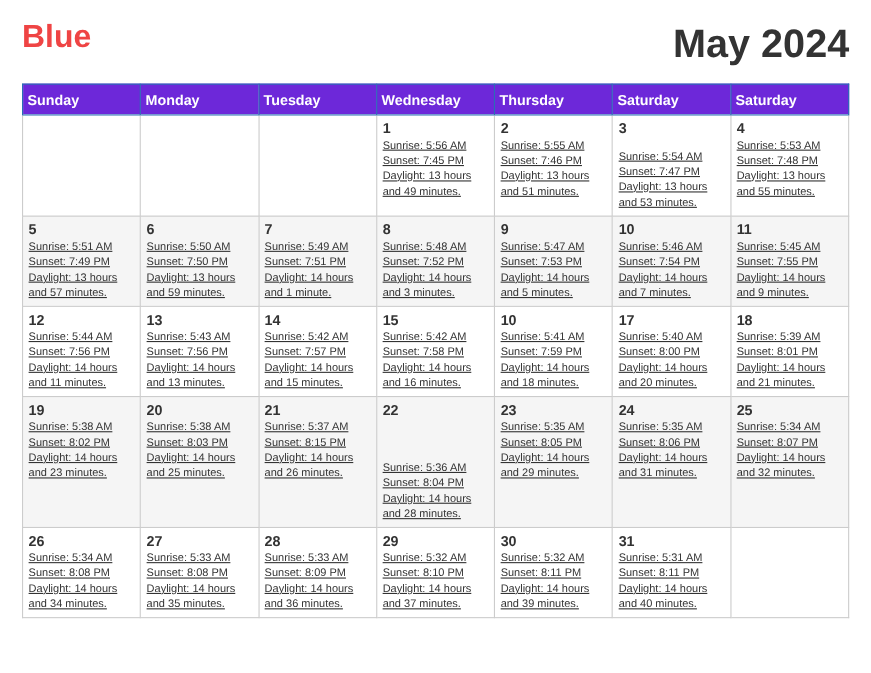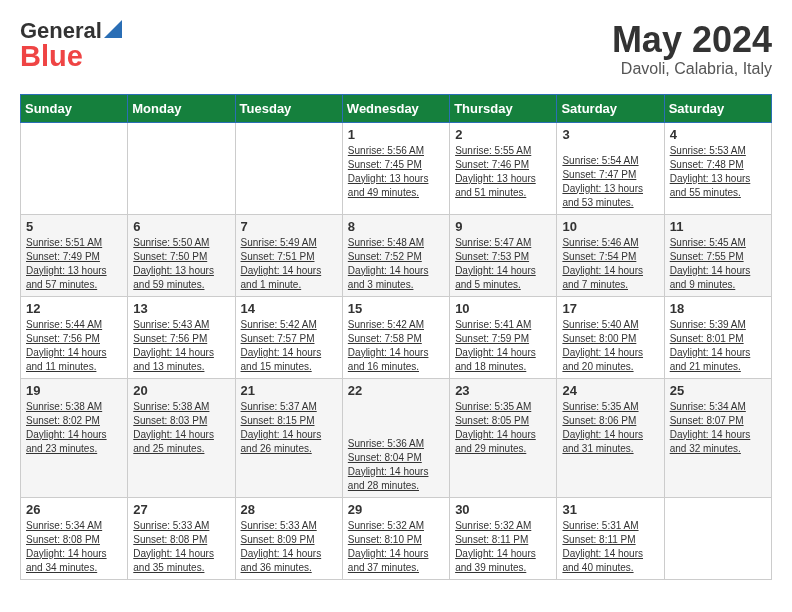--- a/index.html
+++ b/index.html
@@ -27,39 +27,38 @@
       color: #333;
       line-height: 1;
     }
     .logo-blue {
       font-size: 29px;
       font-weight: bold;
       color: #ef4444;
       line-height: 1;
     }
     .title-area {
-      text-align: right;
     }
     .calendar-title {
       font-size: 36px;
       font-weight: bold;
       color: #333;
       line-height: 1.1;
     }
     .calendar-subtitle {
       font-size: 16px;
       color: #555;
     }
     table {
       width: 100%;
       border-collapse: collapse;
       font-size: 11px;
     }
     thead tr th {
-      background: #15803d;
+      background: #6d28d9;
       color: #fff;
       padding: 6px 4px;
       text-align: left;
       font-size: 13px;
       font-weight: bold;
       border: 1px solid #2a6eb5;
     }
     tbody tr td {
       border: 1px solid #ccc;
       vertical-align: top;
@@ -87,31 +86,24 @@
     }
     .empty-cell {
       background: #fff !important;
     }
   </style>
 </head>
 <body>
 
 <div class="header-area">
   <div class="logo">
-    <div style="display:flex;align-items:center;">
-      <span class="logo-general">General</span>
-      <svg width="18" height="18" viewBox="0 0 18 18" style="margin-left:2px;margin-top:-4px;">
-        <polygon points="0,18 18,18 18,0" fill="#2a6eb5"></polygon>
-      </svg>
-    </div>
     <span class="logo-blue">Blue</span>
   </div>
   <div class="title-area">
     <div class="calendar-title">May 2024</div>
-    <div class="calendar-subtitle">Davoli, Calabria, Italy</div>
   </div>
 </div>
 
 <table>
   <thead>
     <tr>
     <th>Sunday</th>
         <th>Monday</th>
         <th>Tuesday</th>
         <th>Wednesday</th>

